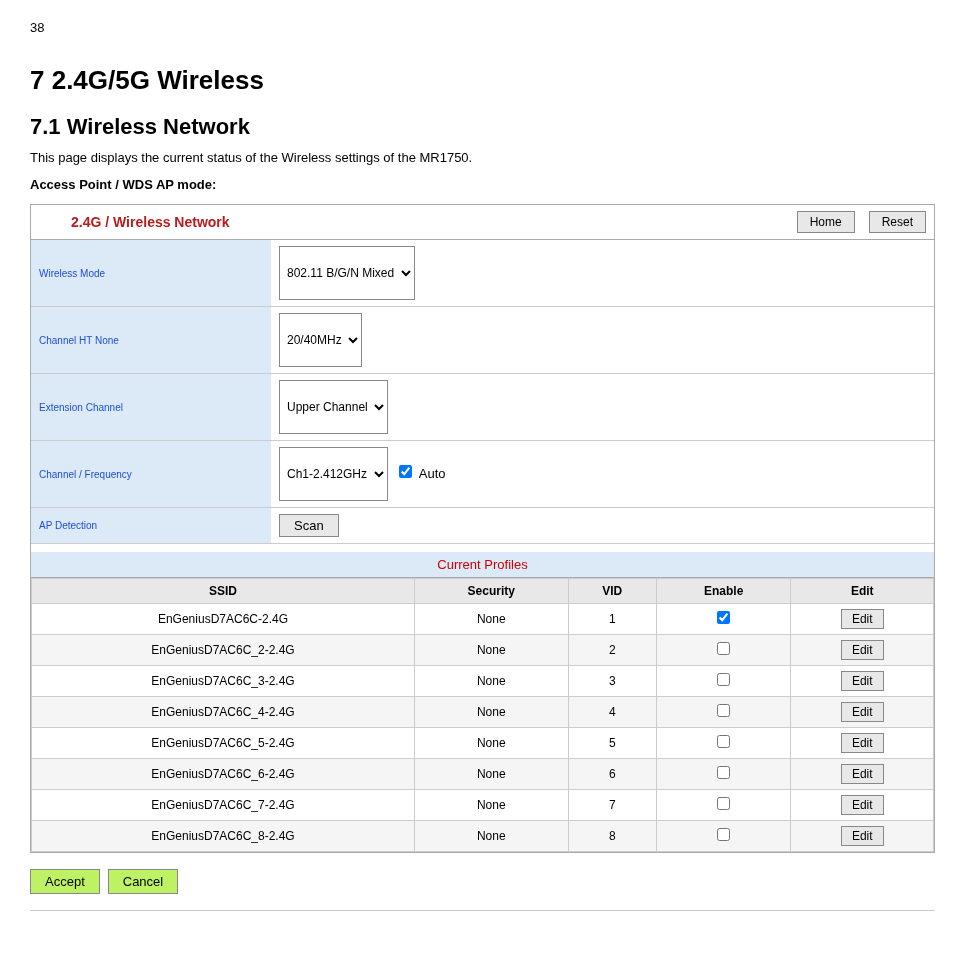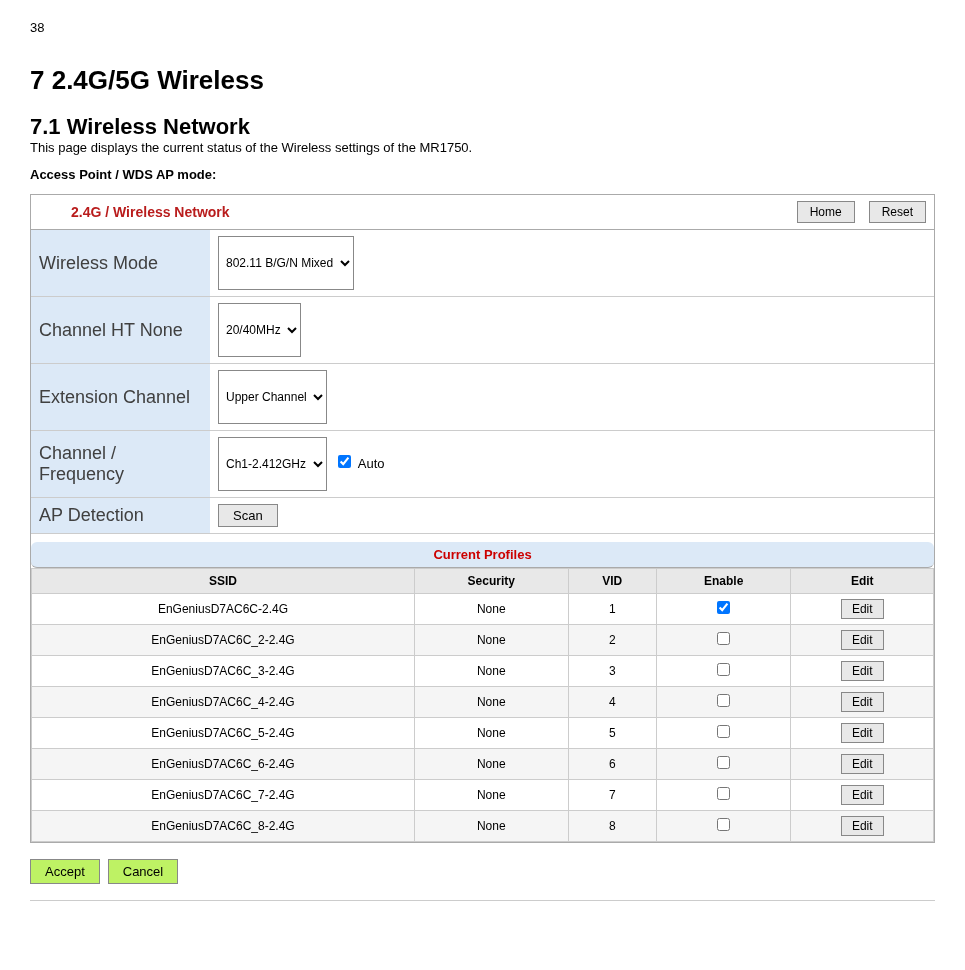--- a/index.html
+++ b/index.html
@@ -15,20 +15,21 @@
       margin-bottom: 30px;
     }
     h1 {
       font-size: 26px;
       font-weight: bold;
       margin-bottom: 18px;
     }
     h2 {
       font-size: 22px;
       font-weight: bold;
+      margin-bottom: 10px;
     }
     .description {
       font-size: 13px;
       margin-bottom: 12px;
     }
     .access-point-label {
       font-weight: bold;
       font-size: 13px;
       margin-bottom: 12px;
     }
@@ -65,24 +66,24 @@
     .settings-table {
       width: 100%;
       border-collapse: collapse;
     }
     .settings-table tr td {
       padding: 6px 8px;
       border-bottom: 1px solid #ccc;
       vertical-align: middle;
     }
     .settings-table tr td:first-child {
-      width: 179px;
+      width: 240px;
       background: #dce9f7;
-      color: #404040;
-      font-size: 18px;
+      color: #1d4ed8;
+      font-size: 10px;
       font-weight: normal;
     }
     .settings-table tr td:last-child {
       background: #fff;
     }
     select {
       font-size: 12px;
       padding: 18px 3px;
       border: 1px solid #888;
       background: #fff;
@@ -97,26 +98,25 @@
     .auto-checkbox {
       margin-right: 4px;
     }
     
     .profiles-section {
       margin-top: 8px;
     }
     .profiles-header {
       background: #dce9f7;
       text-align: center;
-      font-weight: bold;
+      font-weight: normal;
       font-size: 13px;
       padding: 5px;
       color: #cc0000;
       border-bottom: 1px solid #aaa;
-      border-radius: 6px;
     }
     .profiles-table {
       width: 100%;
       border-collapse: collapse;
       border-radius: 17px;
     }
     .profiles-table th {
       background: #e8e8e8;
       border: 1px solid #ccc;
       padding: 5px 8px;

